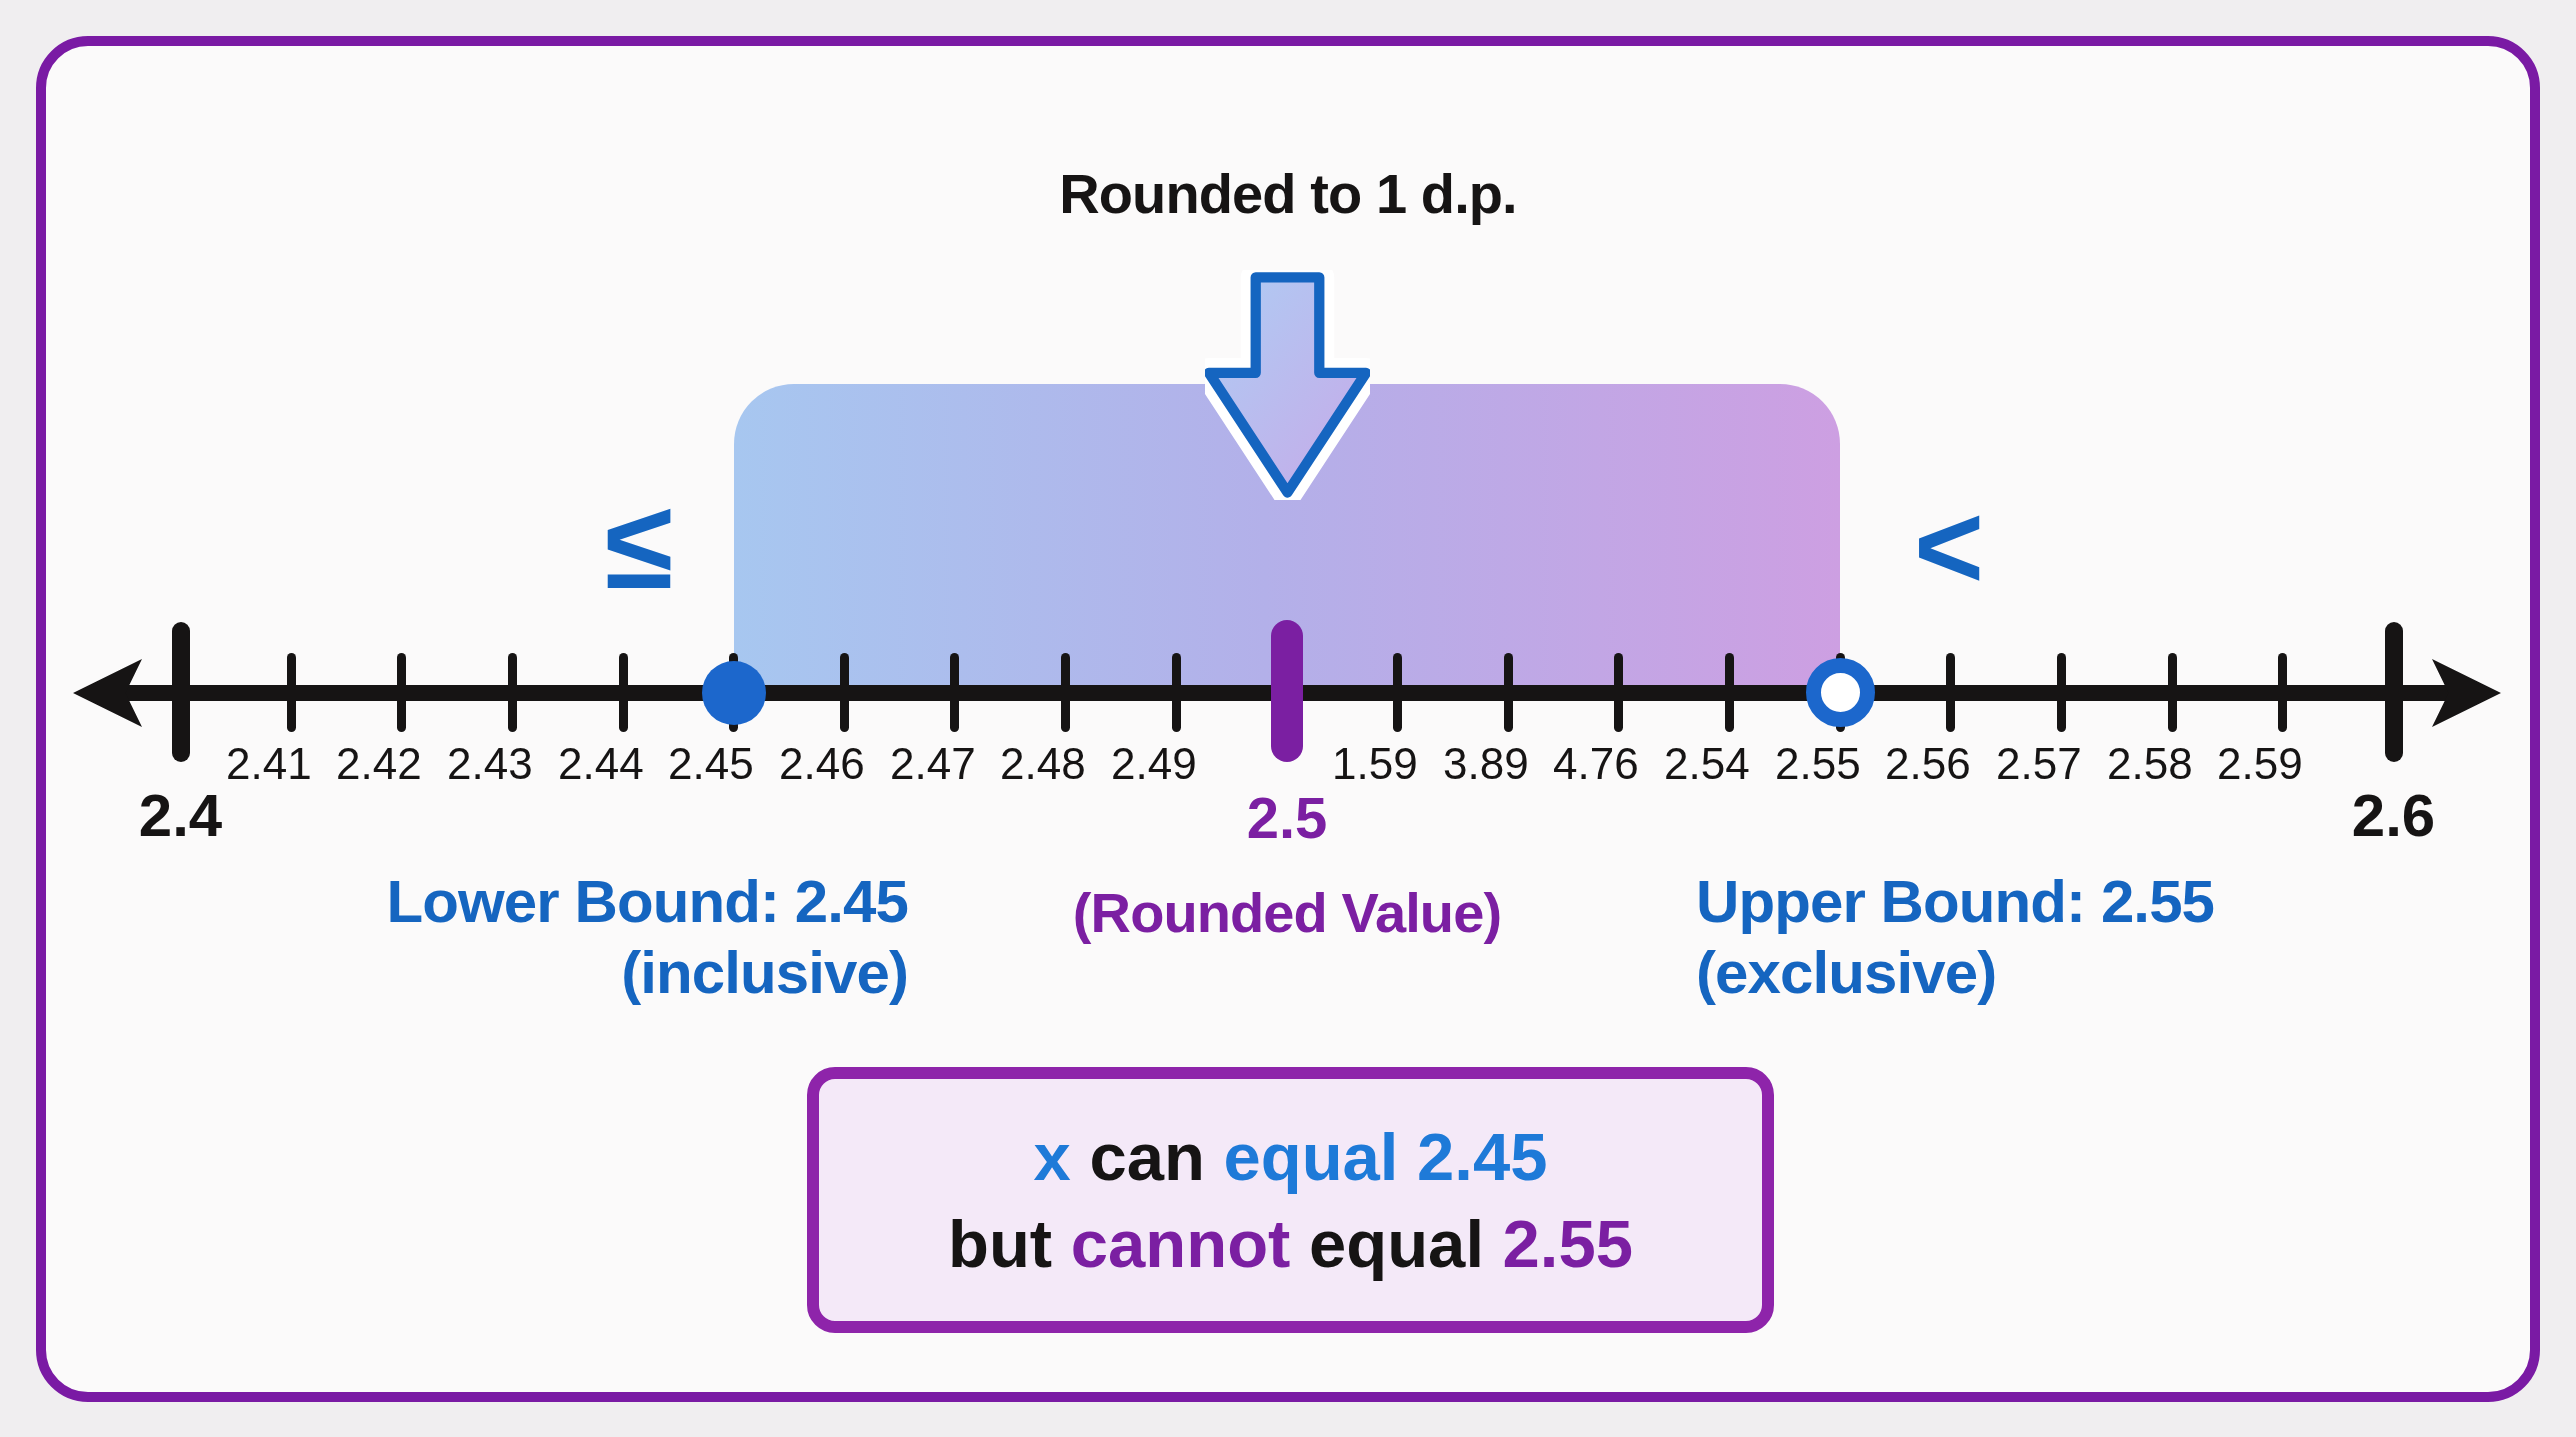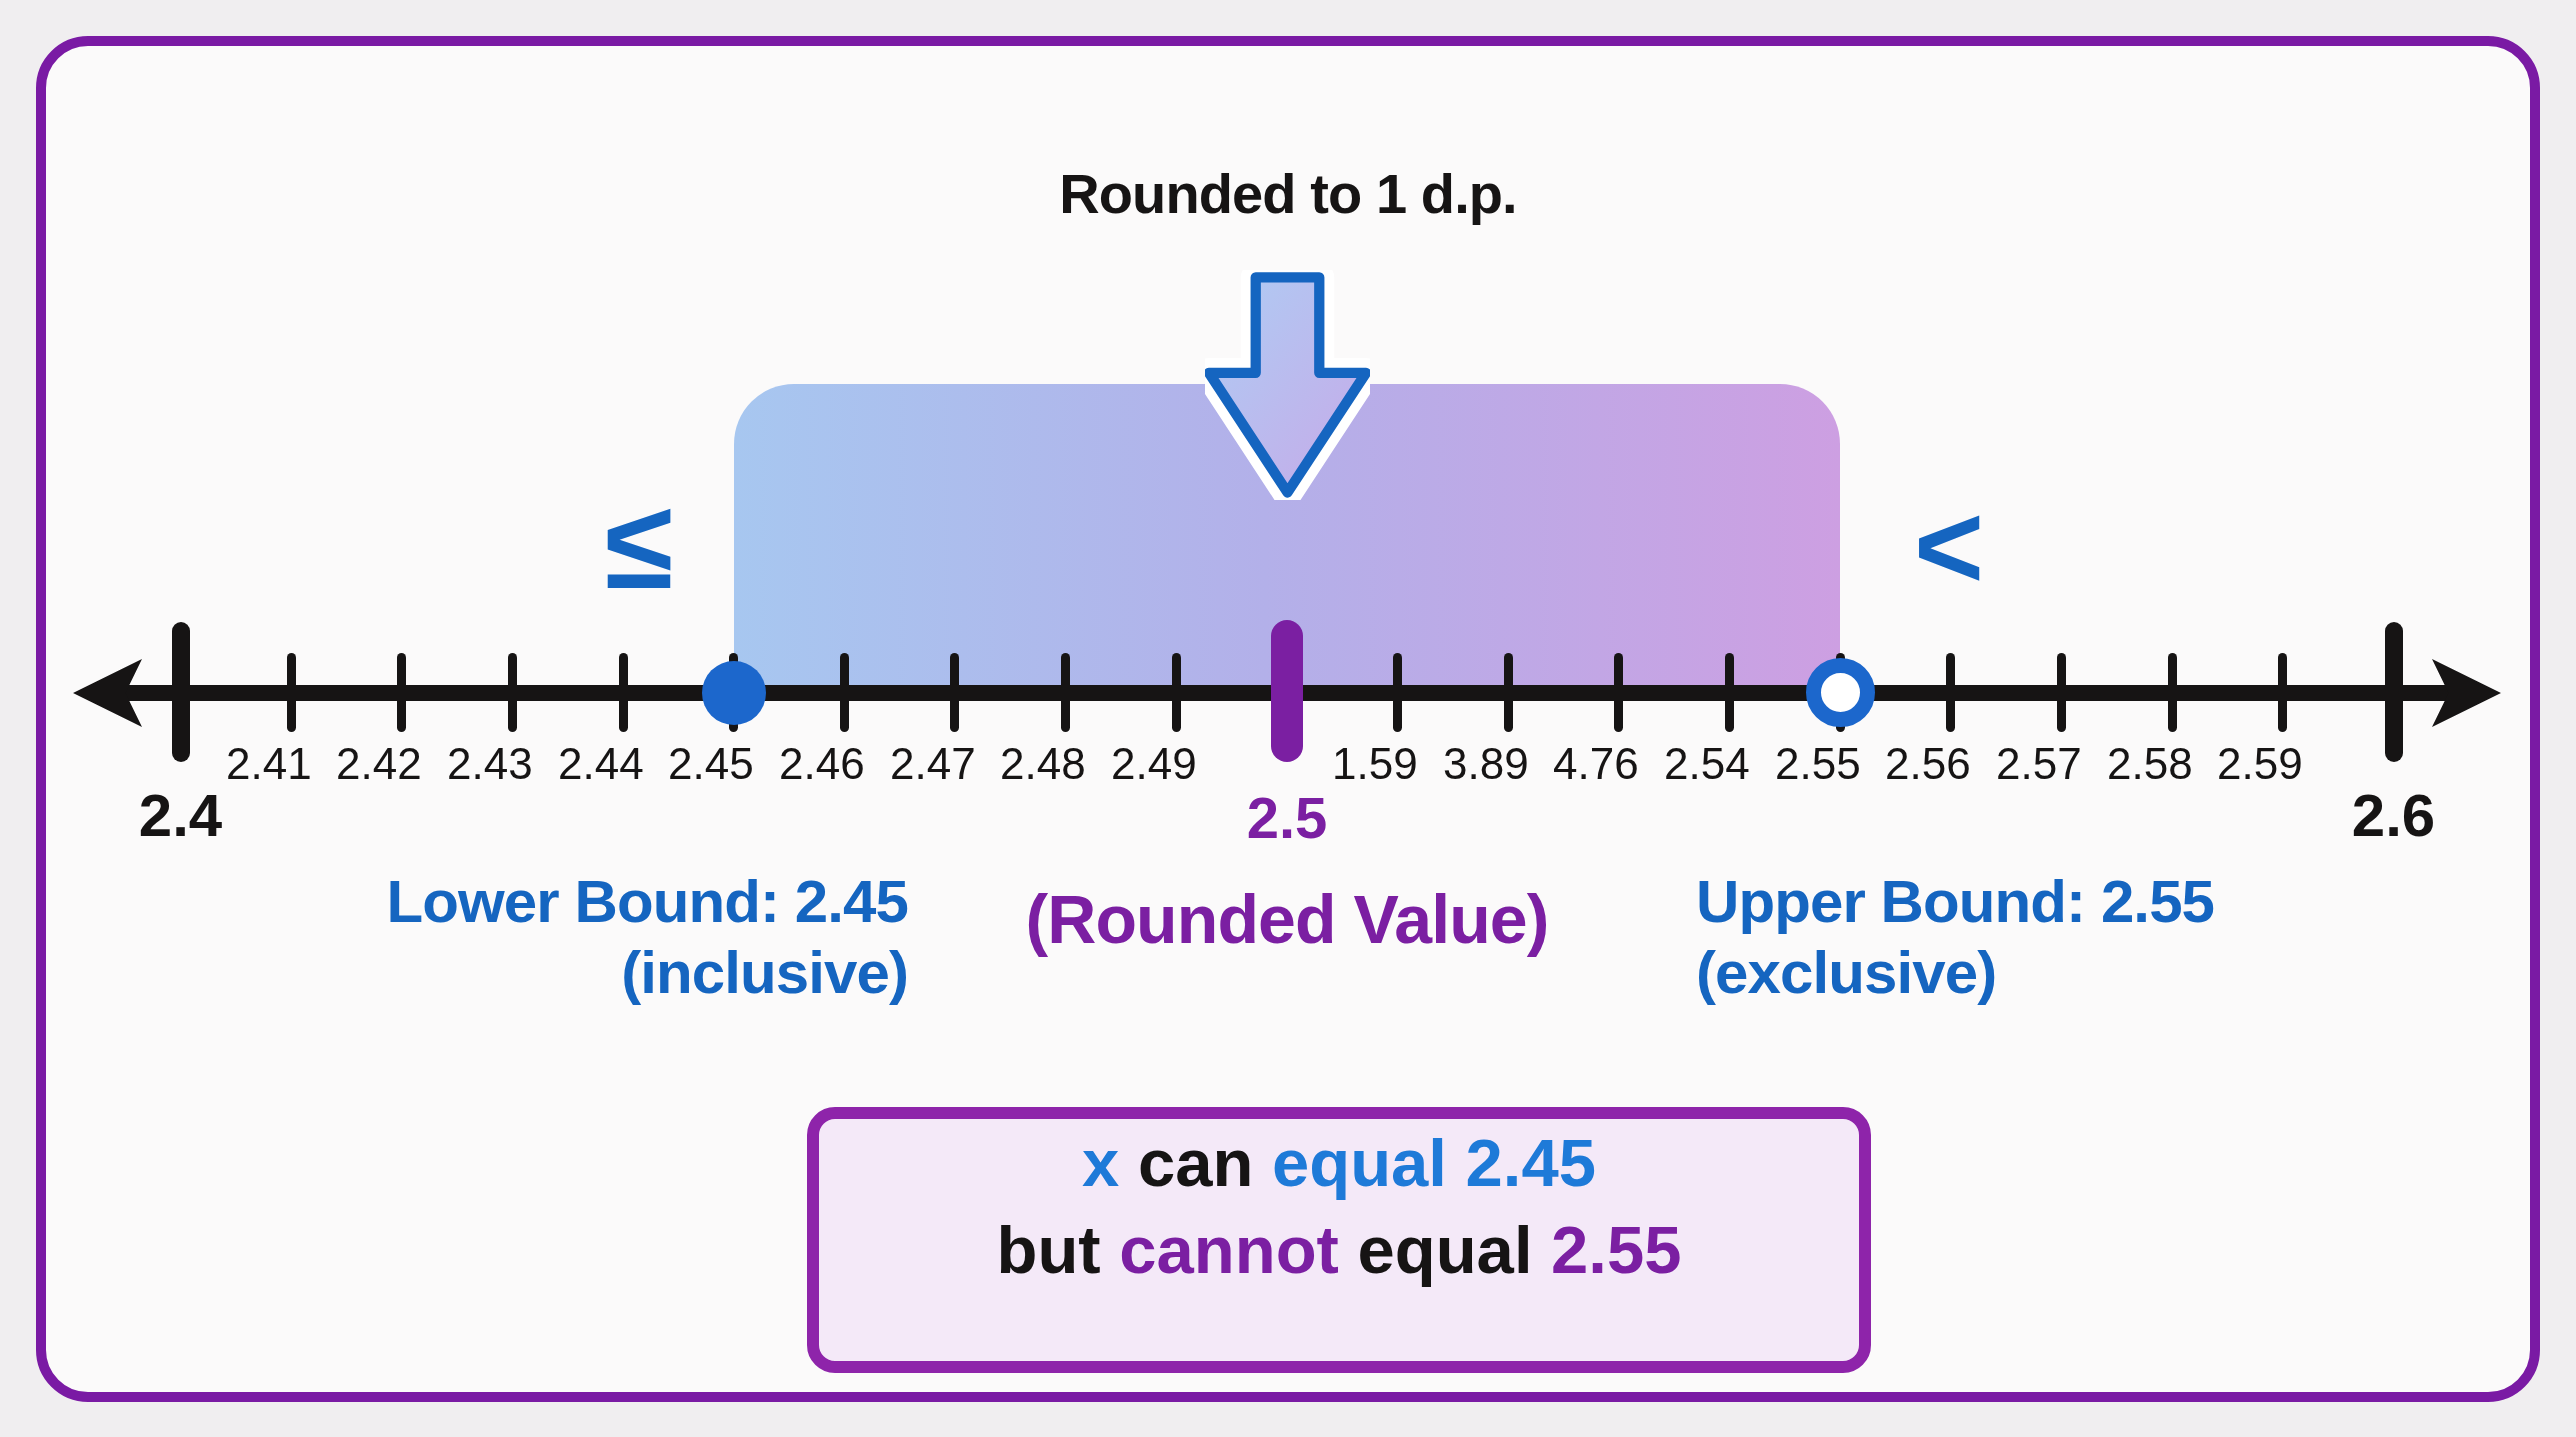--- a/index.html
+++ b/index.html
@@ -29,33 +29,33 @@
               background:var(--c-dot_blue,#1c67cc);z-index:5;}
   .dot-open{position:absolute;top:658px;width:69px;height:69px;border-radius:50%;
             border:15px solid var(--c-dot_blue,#1c67cc);background:#ffffff;z-index:5;}
   .lbl-minor{position:absolute;top:739px;width:131px;text-align:left;
              font-size:44px;font-weight:normal;color:var(--c-ink,#161414);z-index:3;}
   .lbl-major{position:absolute;top:781px;width:187px;text-align:center;
              font-size:60px;font-weight:bold;color:var(--c-ink,#161414);z-index:3;}
   .center-value{position:absolute;top:784px;width:374px;text-align:center;
                 font-size:58px;font-weight:bold;color:var(--c-purple,#7b1fa2);z-index:6;}
   .center-caption{position:absolute;top:880px;width:674px;text-align:center;
-                  font-size:68px;font-weight:bold;color:var(--c-purple,#7b1fa2);letter-spacing:-0.9px;z-index:6;}
+                  font-size:56px;font-weight:bold;color:var(--c-purple,#7b1fa2);letter-spacing:-0.9px;z-index:6;}
   .bound{position:absolute;top:867px;font-size:60px;font-weight:bold;line-height:1.18;
          color:var(--c-blue,#1565c0);letter-spacing:-0.9px;z-index:6;}
   .bound.lower{left:234px;width:674px;text-align:right;}
   .bound.upper{left:1696px;width:730px;text-align:left;}
   .ineq{position:absolute;display:flex;align-items:center;justify-content:center;
         font-weight:bold;color:var(--c-blue,#1565c0);z-index:6;}
   .ineq.leq{left:555px;top:462px;width:168px;height:165px;font-size:125px;}
   .ineq.lt{left:1865px;top:468px;width:168px;height:155px;font-size:120px;}
-  .note-box{position:absolute;left:807px;top:1067px;width:1064px;height:266px;
+  .note-box{position:absolute;left:807px;top:1067px;width:967px;height:266px;
             border:12px solid var(--c-box_border,#8e24aa);border-radius:28px;
             background:var(--c-box_bg,#f4e9f8);display:flex;flex-direction:column;
-            align-items:center;z-index:6;margin-top:40px;}
+            align-items:center;justify-content:center;z-index:6;}
   .note-line{font-size:67px;font-weight:bold;line-height:1.3;white-space:pre-wrap;
              color:var(--c-ink,#161414);text-align:center;}
 </style>
 </head>
 <body>
 
 <div class="stage">
   <div class="frame"></div>
 
   <div class="title">Rounded to 1 d.p.</div>

